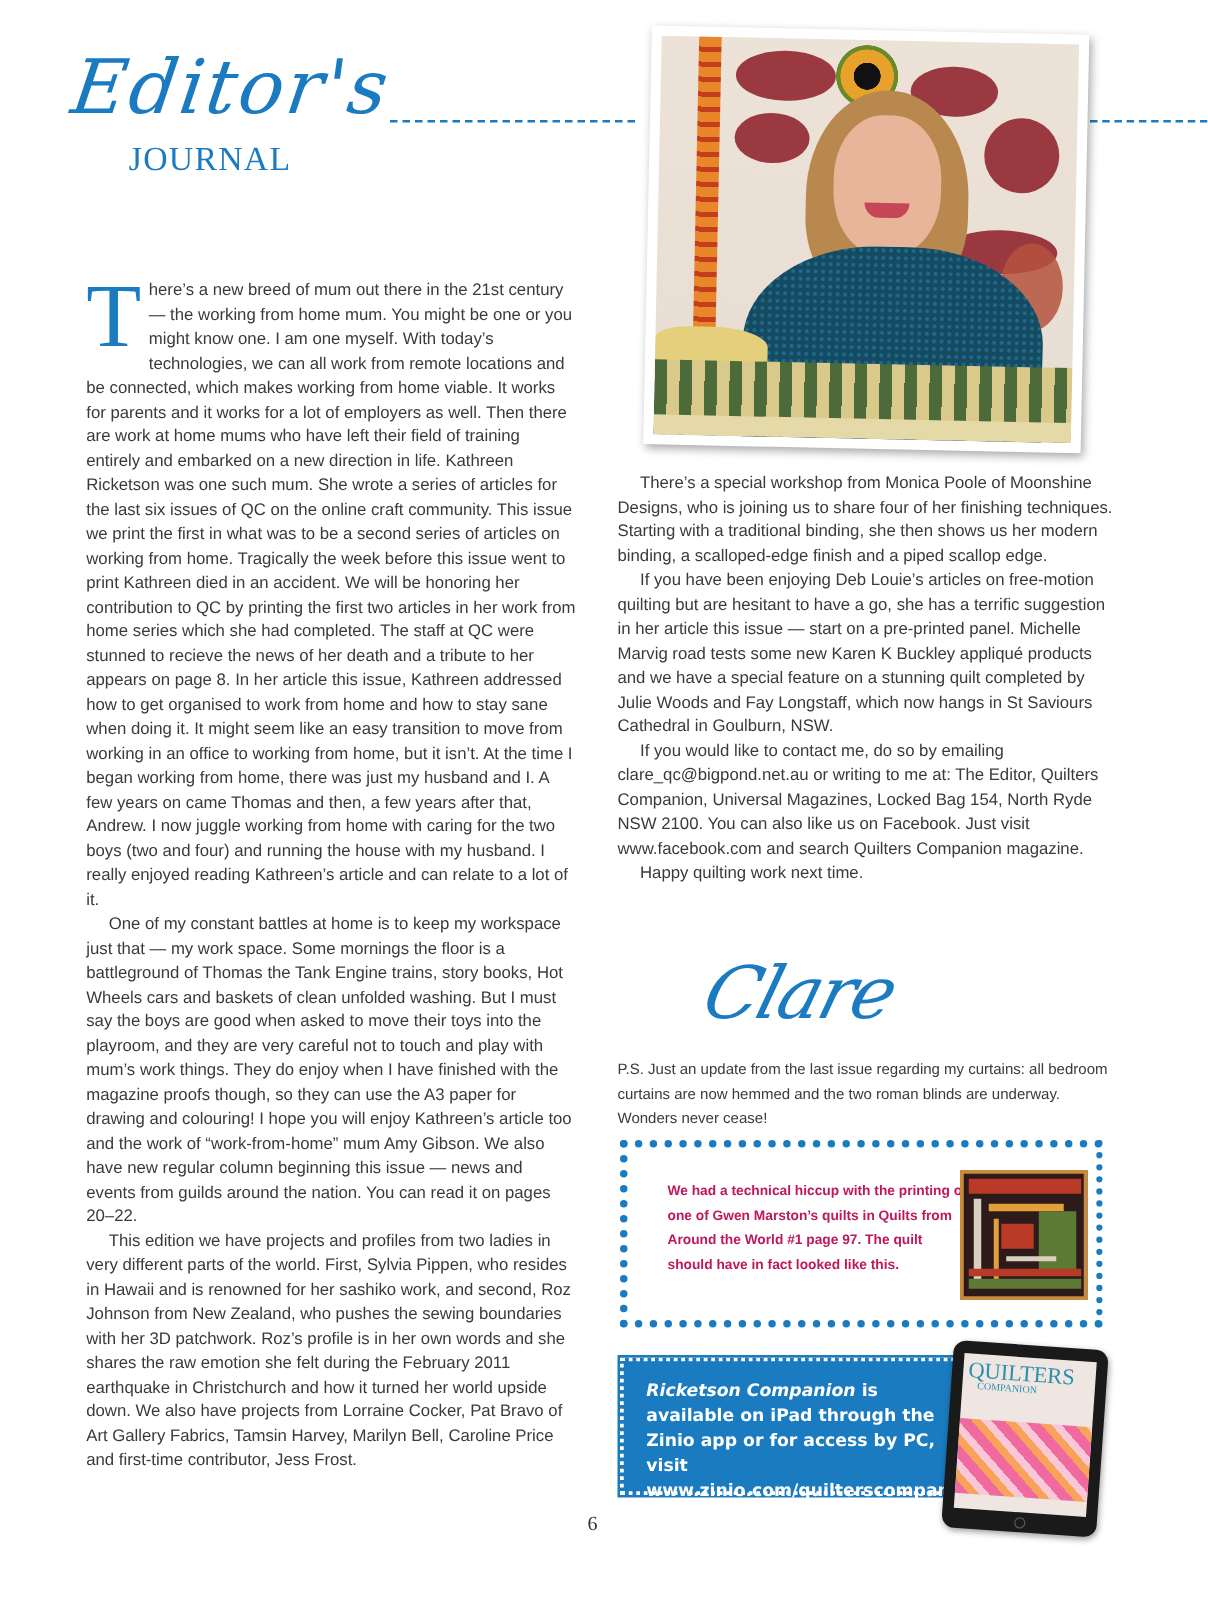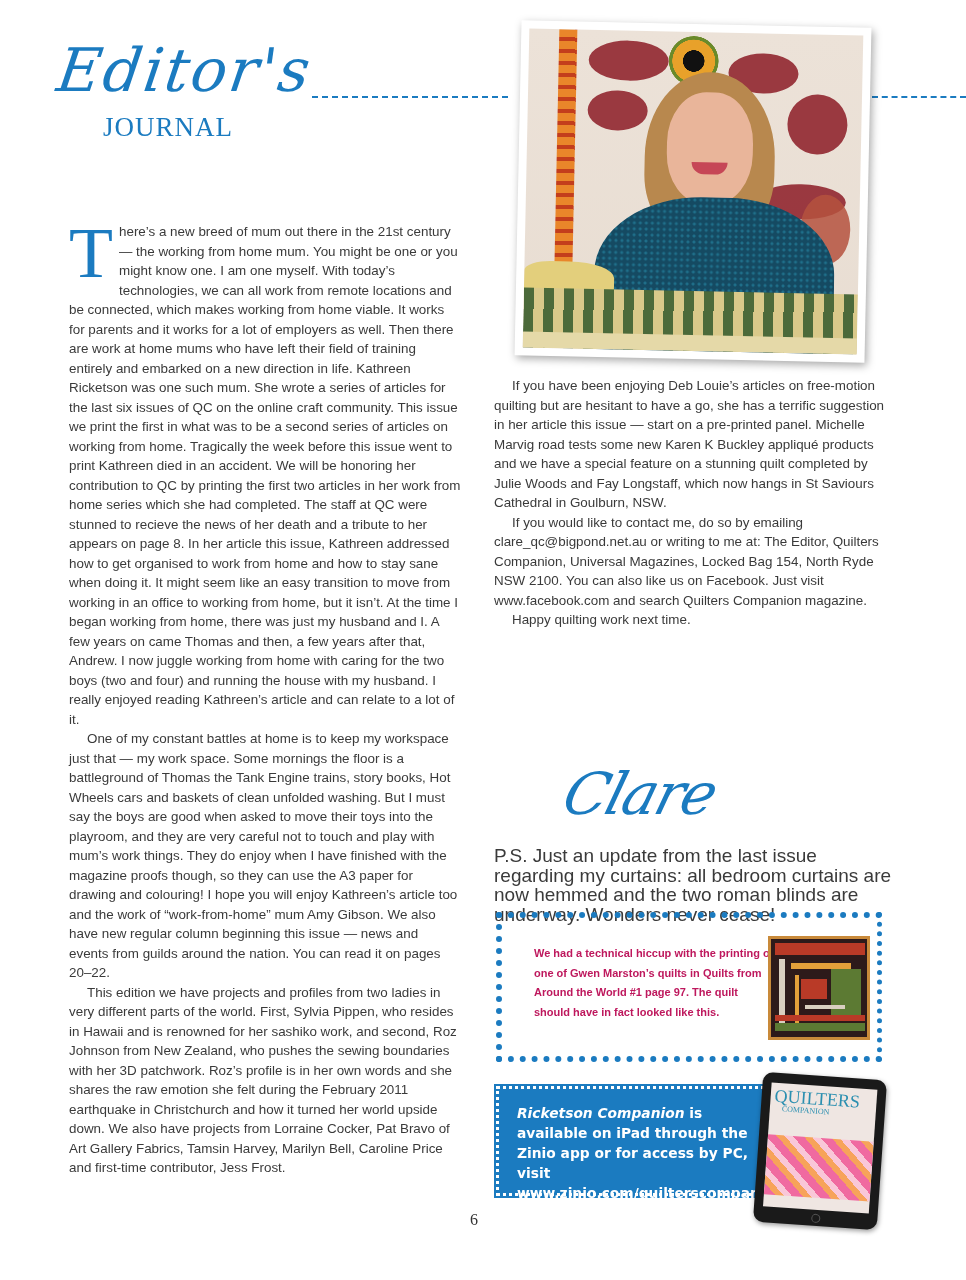--- a/index.html
+++ b/index.html
@@ -35,21 +35,21 @@
   .col { position:absolute; font-size:13.4px; line-height:19.5px; color:#3a3a3a; }
   .col p { margin:0; text-align:left; }
   .col p.indent { text-indent:18px; }
   .col-left { left:69px; top:222px; width:392px; }
   .col-right { left:494px; top:376px; width:400px; }
   .dropcap { float:left; font-family:"Liberation Serif", serif; font-size:72px; line-height:58px;
          color:#1b7bc0; margin:2px 6px 0 0; }
   em { font-style:italic; }
   .signature { position:absolute; left:565px; top:765px; font-family:"DejaVu Serif", serif; font-style:italic;
          font-size:58px; color:#1b7bc0; letter-spacing:-2px; transform:skewX(-15deg); line-height:1; }
-  .ps { position:absolute; left:494px; top:846px; width:400px; font-size:19px; line-height:19.5px; color:#3a3a3a; }
+  .ps { position:absolute; left:494px; top:846px; width:400px; font-size:12px; line-height:19.5px; color:#3a3a3a; }
   .notice { position:absolute; left:496px; top:912px; width:386px; height:150px;
          border:6px dotted #1b7bc0; border-right-width:5px; box-sizing:border-box; border-left-style:dotted; }
   .notice-text { position:absolute; left:32px; top:26px; width:240px; font-weight:bold; color:#be185d;
          font-size:11px; line-height:19.5px; }
   .notice-quilt { position:absolute; left:266px; top:18px; width:102px; height:104px;
          background:#2d1a1a; border:3px solid #c98a3a; box-sizing:border-box; overflow:hidden; }
   .q1{position:absolute;background:#b93a27;} .q2{position:absolute;background:#5c7a33;} .q3{position:absolute;background:#e3a03a;} .q4{position:absolute;background:#d9cfc0;}
   .promo { position:absolute; left:496px; top:1086px; width:372px; height:110px; background:#1b7bc0;
          border:3px dotted #ffffff; outline:2px solid #1b7bc0; box-sizing:border-box; }
   .promo-text { position:absolute; left:18px; top:14px; width:260px; color:#ffffff; font-weight:bold;
@@ -94,20 +94,21 @@
 
 <div class="col col-left">
   <p>
     <span class="dropcap">T</span><span>here’s a new breed of mum out there in the 21st century — the working from home mum. You might be one or you might know one. I am one myself. With today’s technologies, we can all work from remote locations and be connected, which makes working from home viable. It works for parents and it works for a lot of employers as well. Then there are work at home mums who have left their field of training entirely and embarked on a new direction in life. Kathreen Ricketson was one such mum. She wrote a series of articles for the last six issues of QC on the online craft community. This issue we print the first in what was to be a second series of articles on working from home. Tragically the week before this issue went to print Kathreen died in an accident. We will be honoring her contribution to QC by printing the first two articles in her work from home series which she had completed. The staff at QC were stunned to recieve the news of her death and a tribute to her appears on page 8.  In her article this issue, Kathreen addressed how to get organised to work from home and how to stay sane when doing it. It might seem like an easy transition to move from working in an office to working from home, but it isn’t. At the time I began working from home, there was just my husband and I. A few years on came Thomas and then, a few years after that, Andrew. I now juggle working from home with caring for the two boys (two and four) and running the house with my husband. I really enjoyed reading Kathreen’s article and can relate to a lot of it.</span>
   </p>
   <p class="indent">One of my constant battles at home is to keep my workspace just that — my work space. Some mornings the floor is a battleground of Thomas the Tank Engine trains, story books, Hot Wheels cars and baskets of clean unfolded washing. But I must say the boys are good when asked to move their toys into the playroom, and they are very careful not to touch and play with mum’s work things. They do enjoy when I have finished with the magazine proofs though, so they can use the A3 paper for drawing and colouring! I hope you will enjoy Kathreen’s article too and the work of “work-from-home” mum Amy Gibson. We also have new regular column beginning this issue — news and events from guilds around the nation. You can read it on pages 20–22.</p>
   <p class="indent">This edition we have projects and profiles from two ladies in very different parts of the world. First, Sylvia Pippen, who resides in Hawaii and is renowned for her sashiko work, and second, Roz Johnson from New Zealand, who pushes the sewing boundaries with her 3D patchwork. Roz’s profile is in her own words and she shares the raw emotion she felt during the February 2011 earthquake in Christchurch and how it turned her world upside down. We also have projects from Lorraine Cocker, Pat Bravo of Art Gallery Fabrics, Tamsin Harvey, Marilyn Bell, Caroline Price and first-time contributor, Jess Frost.</p>
 </div>
 
 <div class="col col-right">
+  <p class="indent">There’s a special workshop from Monica Poole of Moonshine Designs, who is joining us to share four of her finishing techniques. Starting with a traditional binding, she then shows us her modern binding, a scalloped-edge finish and a piped scallop edge.</p>
   <p class="indent">If you have been enjoying Deb Louie’s articles on free-motion quilting but are hesitant to have a go, she has a terrific suggestion in her article this issue — start on a pre-printed panel. Michelle Marvig road tests some new Karen K Buckley appliqué products and we have a special feature on a stunning quilt completed by Julie Woods and Fay Longstaff, which now hangs in St Saviours Cathedral in Goulburn, NSW.</p>
   <p class="indent">If you would like to contact me, do so by emailing clare_qc@bigpond.net.au or writing to me at: The Editor, Quilters Companion, Universal Magazines, Locked Bag 154, North Ryde NSW 2100. You can also like us on Facebook. Just visit www.facebook.com and search Quilters Companion magazine.</p>
   <p class="indent">Happy quilting work next time.</p>
 </div>
 
 <div class="signature">Clare</div>
 <div class="ps">P.S. Just an update from the last issue regarding my curtains: all bedroom curtains are now hemmed and the two roman blinds are underway. Wonders never cease!</div>
 
 <div class="notice">
   <div class="notice-text">We had a technical hiccup with the printing of one of Gwen Marston’s quilts in Quilts from Around the World #1 page 97. The quilt should have in fact looked like this.</div>

